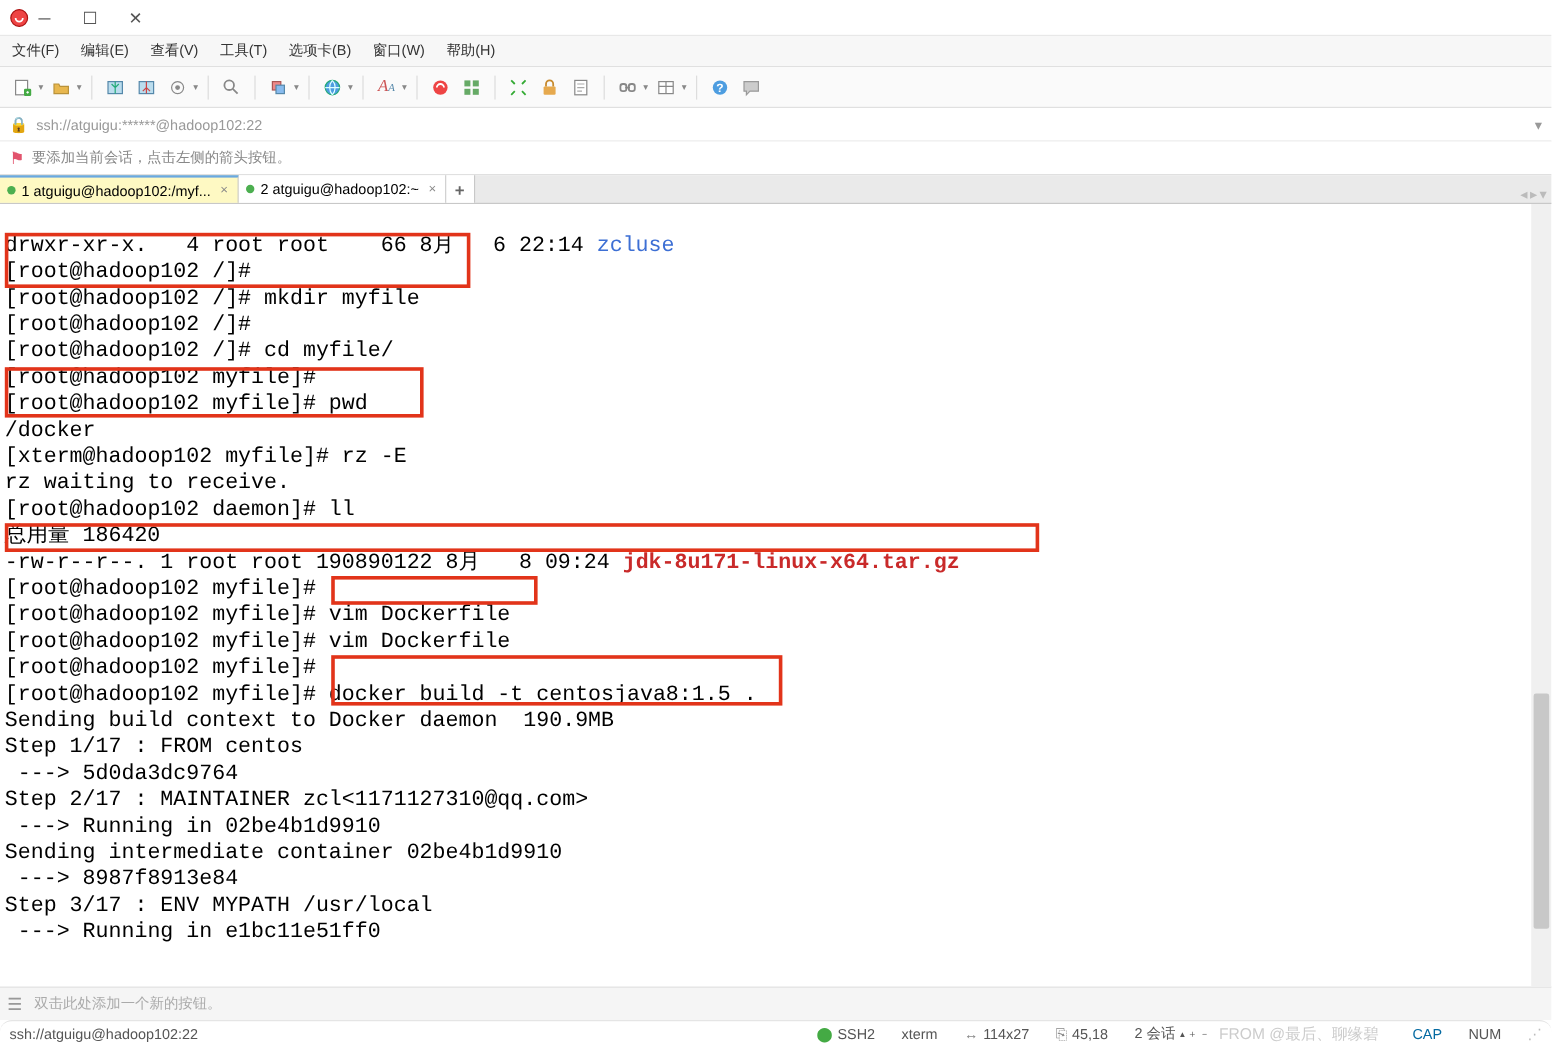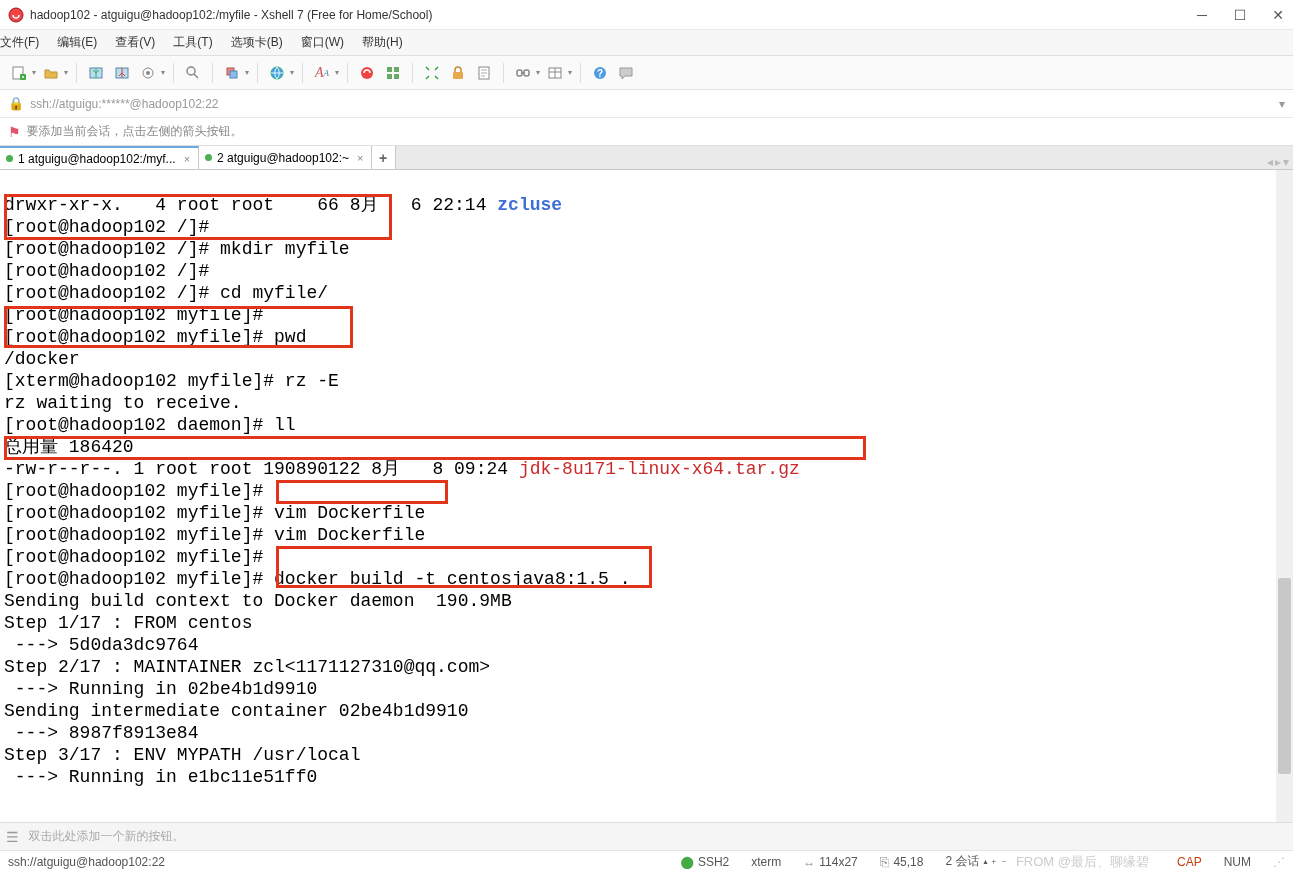--- a/index.html
+++ b/index.html
@@ -2,61 +2,60 @@
 <html><head>
 <meta charset="utf-8">
 <style>
 * { box-sizing: border-box; margin: 0; padding: 0; }
 body { font-family: "Microsoft YaHei", Arial, sans-serif; font-size: 12px; background: #fff; width: 1293px; height: 872px; overflow: hidden; display: flex; flex-direction: column; }
 .titlebar { height: 30px; background: #fff; display: flex; align-items: center; padding: 0 8px; border-bottom: 1px solid #e8e8e8; }
 .titlebar .ico { width: 16px; height: 16px; margin-right: 6px; display: flex; align-items: center; justify-content: center; }
 .titlebar .title { flex: 1; color: #333; }
 .winctl { display: flex; gap: 24px; }
 .winctl span { width: 14px; height: 14px; display: flex; align-items: center; justify-content: center; color: #555; font-size: 14px; }
-.menubar { height: 26px; background: #f7f7f7; display: flex; align-items: center; padding: 0 0; gap: 18px; color: #333; border-bottom: 1px solid #e0e0e0; }
+.menubar { height: 26px; background: #f7f7f7; display: flex; align-items: center; padding: 0 10px; gap: 18px; color: #333; border-bottom: 1px solid #e0e0e0; }
 .toolbar { height: 34px; background: #fafafa; display: flex; align-items: center; padding: 0 8px; gap: 4px; border-bottom: 1px solid #e0e0e0; }
 .tbtn { width: 22px; height: 22px; display: flex; align-items: center; justify-content: center; border-radius: 2px; }
 .tsep { width: 1px; height: 20px; background: #ddd; margin: 0 4px; }
 .dd { font-size: 8px; color: #888; margin-left: -2px; }
 .addrbar { height: 28px; background: #fff; display: flex; align-items: center; padding: 0 8px; border-bottom: 1px solid #e8e8e8; color: #999; }
 .addrbar .lock { color: #e6c24e; margin-right: 6px; font-size: 13px; }
 .addrbar .ddr { margin-left: auto; color: #999; }
 .hintbar { height: 28px; background: #fff; display: flex; align-items: center; padding: 0 8px; border-bottom: 1px solid #e0e0e0; color: #888; }
 .hintbar .flag { color: #e2546d; margin-right: 6px; font-size: 14px; }
 .tabbar { height: 24px; background: #eaeaea; display: flex; align-items: flex-end; border-bottom: 1px solid #c8c8c8; }
 .tab { height: 23px; padding: 0 8px 0 6px; display: flex; align-items: center; gap: 5px; font-size: 12px; border-right: 1px solid #c8c8c8; background: #ffffff; }
-.tab.active { background: #ffffff; border-top: 2px solid #6aa8e0; }
+.tab.active { background: #fef9c3; border-top: 2px solid #6aa8e0; }
 .tab .dot { width: 7px; height: 7px; border-radius: 50%; background: #4caf50; }
 .tab .x { color: #888; margin-left: 3px; font-size: 11px; }
 .tab.add { width: 24px; justify-content: center; color: #666; font-size:14px; font-weight:bold; }
 .tabbar .navr { margin-left: auto; display: flex; gap: 2px; padding-right: 4px; color: #bbb; }
 .term { flex: 1; background: #fff; font-family: Consolas, "Courier New", monospace; font-size: 18px; line-height: 22px; white-space: pre; overflow: hidden; position: relative; padding: 2px 4px; color: #000; }
-.term .dir { color: #3d6fd4; font-weight: bold; }
-.term .hl { color: #c92a2a; font-weight: normal; margin-top: 25px; }
+.term .dir { color: #3d6fd4; font-weight: normal; }
+.term .hl { color: #c92a2a; font-weight: bold; margin-top: 25px; }
 .box { position: absolute; border: 3px solid #e2341a; pointer-events: none; }
 .scrollbar { position: absolute; right: 0; top: 0; bottom: 0; width: 17px; background: #f0f0f0; }
 .thumb { position: absolute; right: 2px; width: 13px; background: #c8c8c8; border-radius: 2px; }
 .btnbar { height: 28px; background: #f5f5f5; border-top: 1px solid #ddd; display: flex; align-items: center; padding: 0 6px; color: #aaa; gap: 10px; }
 .btnbar .burger { font-size: 14px; color: #999; }
-.statusbar { height: 22px; background: #fff; border-top: 1px solid #e5e5e5; display: flex; align-items: center; padding: 0 8px; font-size: 12px; color: #555; }
+.statusbar { height: 22px; background: #fff; border-top: 1px solid #e5e5e5; display: flex; align-items: center; padding: 0 8px; font-size: 12px; color: #555; border-radius: 10px; }
 .statusbar .sitem { margin-left: 22px; display: flex; align-items: center; gap: 4px; }
 .statusbar .watermark { color:#ccc; font-size:13px; margin-left:8px; margin-right:6px;}
 svg { display: block; }
 </style>
 </head>
 <body>
 
 <div class="titlebar">
   <span class="ico">
     <svg width="16" height="16" viewBox="0 0 16 16">
         <circle cx="8" cy="8" r="7" fill="#e44" stroke="#a11"></circle>
         <path d="M5 8 A3 3 0 1 0 11 8" stroke="#fff" fill="none" stroke-width="1.5"></path>
       </svg>
   </span>
-  <span class="title">hadoop102 - atguigu@hadoop102:/myfile - Xshell 7 (Free for Home/School)</span>
   <div class="winctl">
     <span>─</span>
     <span>☐</span>
     <span>✕</span>
   </div>
 </div>
 
 <div class="menubar">
   <span>文件(F)</span>
   <span>编辑(E)</span>
@@ -278,16 +277,16 @@
     </span>
   <span class="sitem">
       <span style="color:#888">⎘</span>
       <span>45,18</span>
     </span>
   <span class="sitem">
       <span>2 会话</span> 
       <span style="font-size:8px;">▴ ＋ －</span>
     </span>
   <span class="watermark">FROM @最后、聊缘碧</span>
-  <span class="sitem" style="color:#c2410c">CAP</span>
+  <span class="sitem" style="color:#0369a1">CAP</span>
   <span class="sitem">NUM</span>
   <span class="sitem" style="color:#bbb">⋰</span>
 </div>
 
 </body></html>

